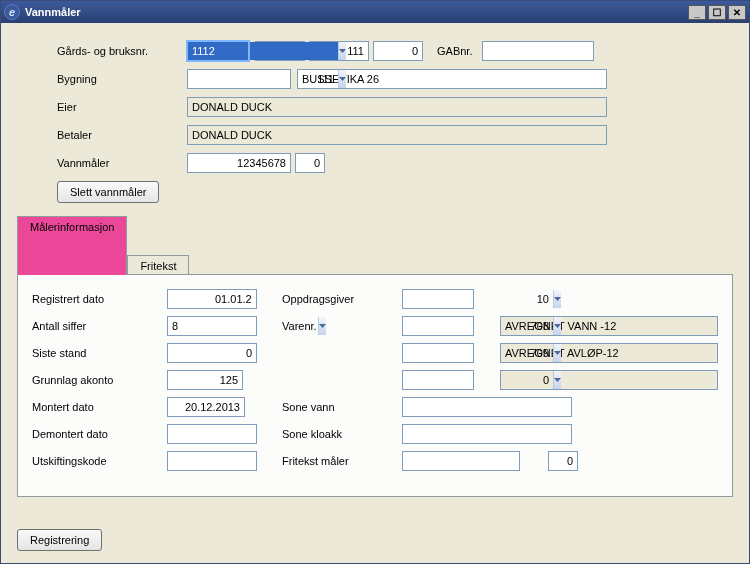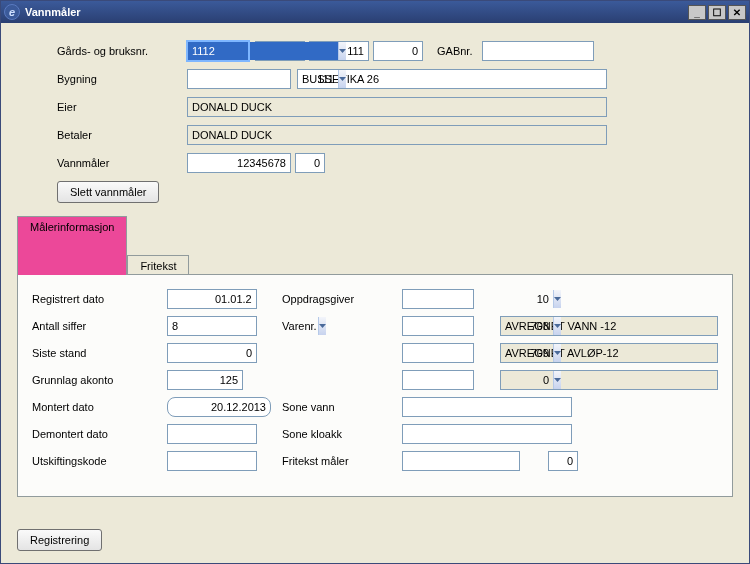--- a/index.html
+++ b/index.html
@@ -251,21 +251,21 @@
             <div class="subrow">
               <div class="sublbl">Siste stand</div>
               <input class="form-input" style="width: 90px;" value="0">
             </div>
             <div class="subrow">
               <div class="sublbl">Grunnlag akonto</div>
               <input class="form-input" style="width: 76px;" value="125">
             </div>
             <div class="subrow">
               <div class="sublbl">Montert dato</div>
-              <input class="form-input" style="width: 104px; border-radius: 8px;" value="20.12.2013">
+              <input class="form-input" style="width: 78px;" value="20.12.2013">
             </div>
             <div class="subrow">
               <div class="sublbl">Demontert dato</div>
               <input class="form-input" style="width: 90px;" value="">
             </div>
             <div class="subrow">
               <div class="sublbl">Utskiftingskode</div>
               <input class="form-input" style="width: 90px;" value="">
             </div>
           </div>

